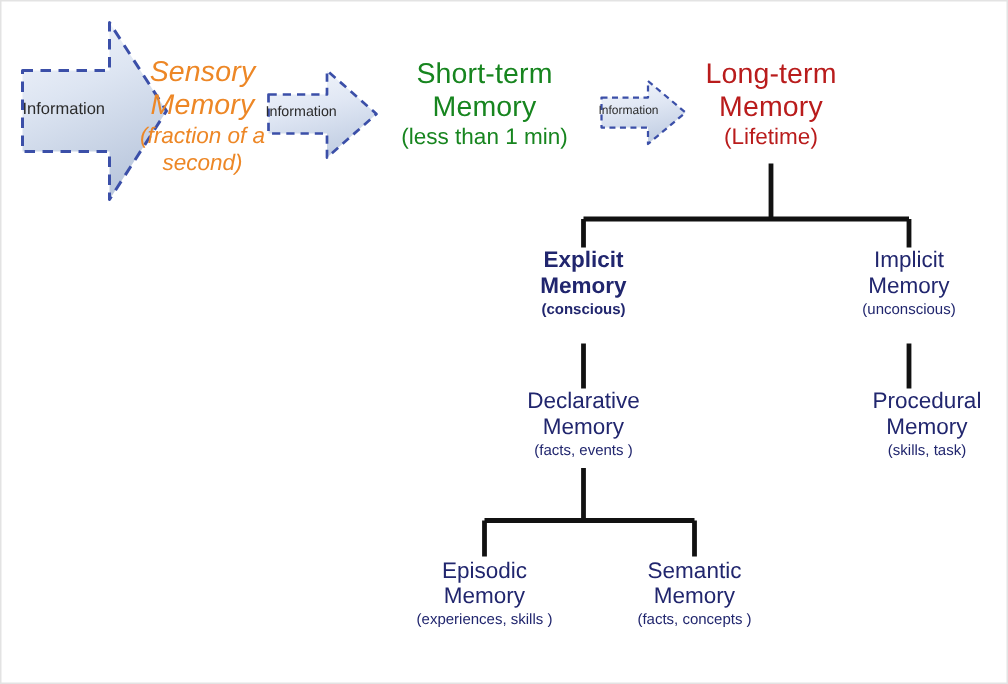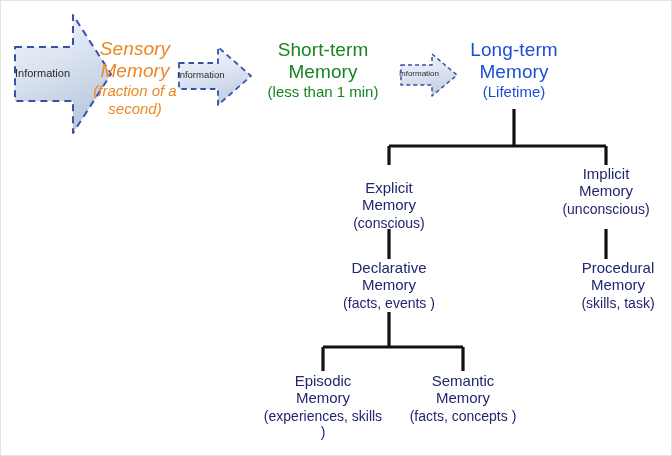--- a/index.html
+++ b/index.html
@@ -40,37 +40,37 @@
     font-size: 19px;
     letter-spacing: 0.1px;
   }
   .node .sub {
     display: block;
     font-size: 15px;
     margin-top: 1px;
   }
   .node.orange .title, .node.orange .sub { color: #ed8726; }
   .node.green  .title, .node.green  .sub { color: #17851f; }
-  .node.blue   .title, .node.blue   .sub { color: #1d4ed8; }
+  .node.blue   .title, .node.blue   .sub { color: #b91c1c; }
 
   
   .tnode {
     position: absolute;
     text-align: center;
     line-height: 1.15;
     color: #21266e;
     white-space: nowrap;
   }
   .tnode .t1, .tnode .t2 {
     display: block;
     font-size: 15px;
   }
   .tnode .ts {
     display: block;
-    font-size: 14px;
+    font-size: 10px;
     margin-top: 1px;
   }
   .tnode.wrap { white-space: normal; width: 120px; }
 
   
   .arrow-label {
     position: absolute;
     color: #2b2b2b;
     text-align: left;
     white-space: nowrap;
@@ -153,21 +153,21 @@
       <span class="title">Memory</span>
       <span class="sub">(less than 1 min)</span>
     </div>
 
     <div class="node blue" style="left:455px; top:38px; width:116px;">
       <span class="title">Long-term</span>
       <span class="title">Memory</span>
       <span class="sub">(Lifetime)</span>
     </div>
 
-    <div class="tnode" style="left:328px; top:178px; width:120px;">
+    <div class="tnode" style="left:328px; top:164px; width:120px;font-weight:bold;">
       <span class="t1">Explicit</span>
       <span class="t2">Memory</span>
       <span class="ts">(conscious)</span>
     </div>
 
     <div class="tnode" style="left:545px; top:164px; width:120px;">
       <span class="t1">Implicit</span>
       <span class="t2">Memory</span>
       <span class="ts">(unconscious)</span>
     </div>

